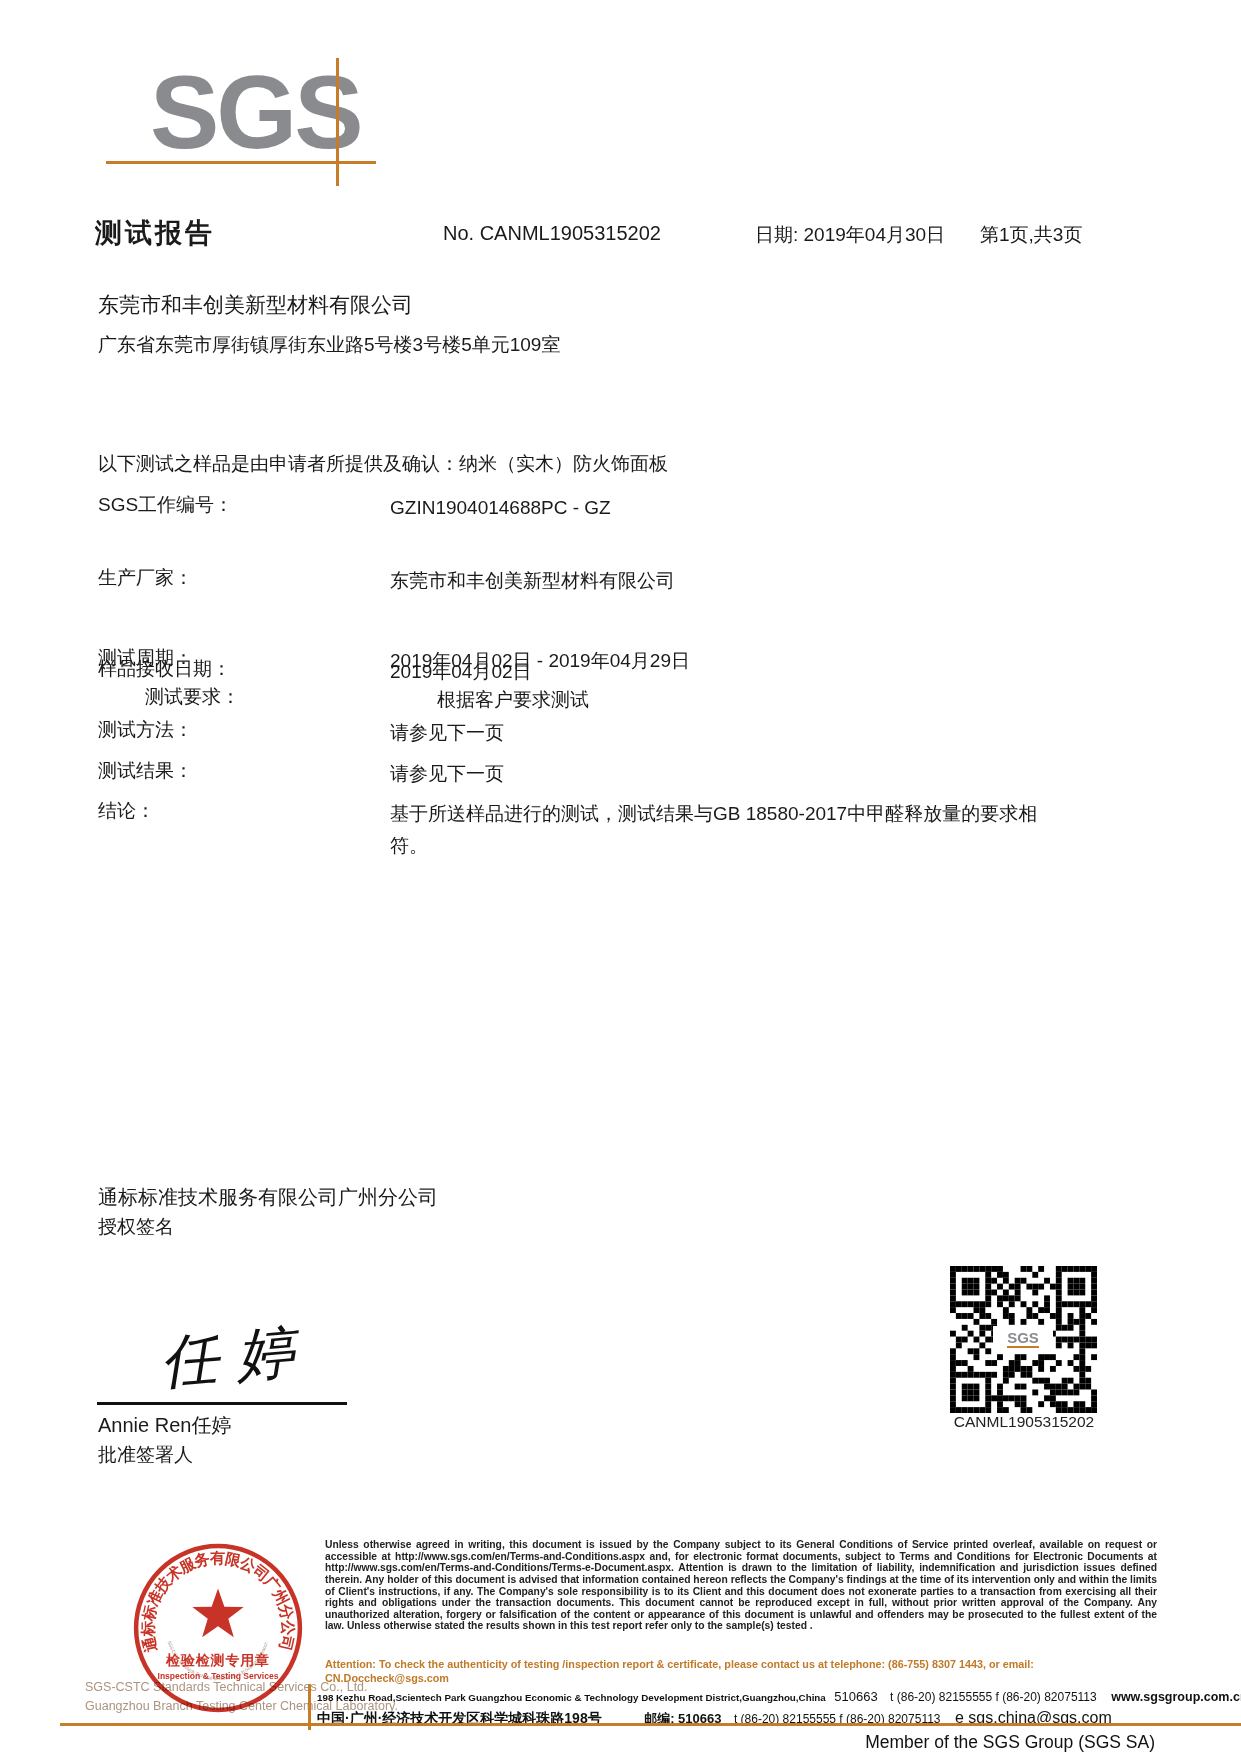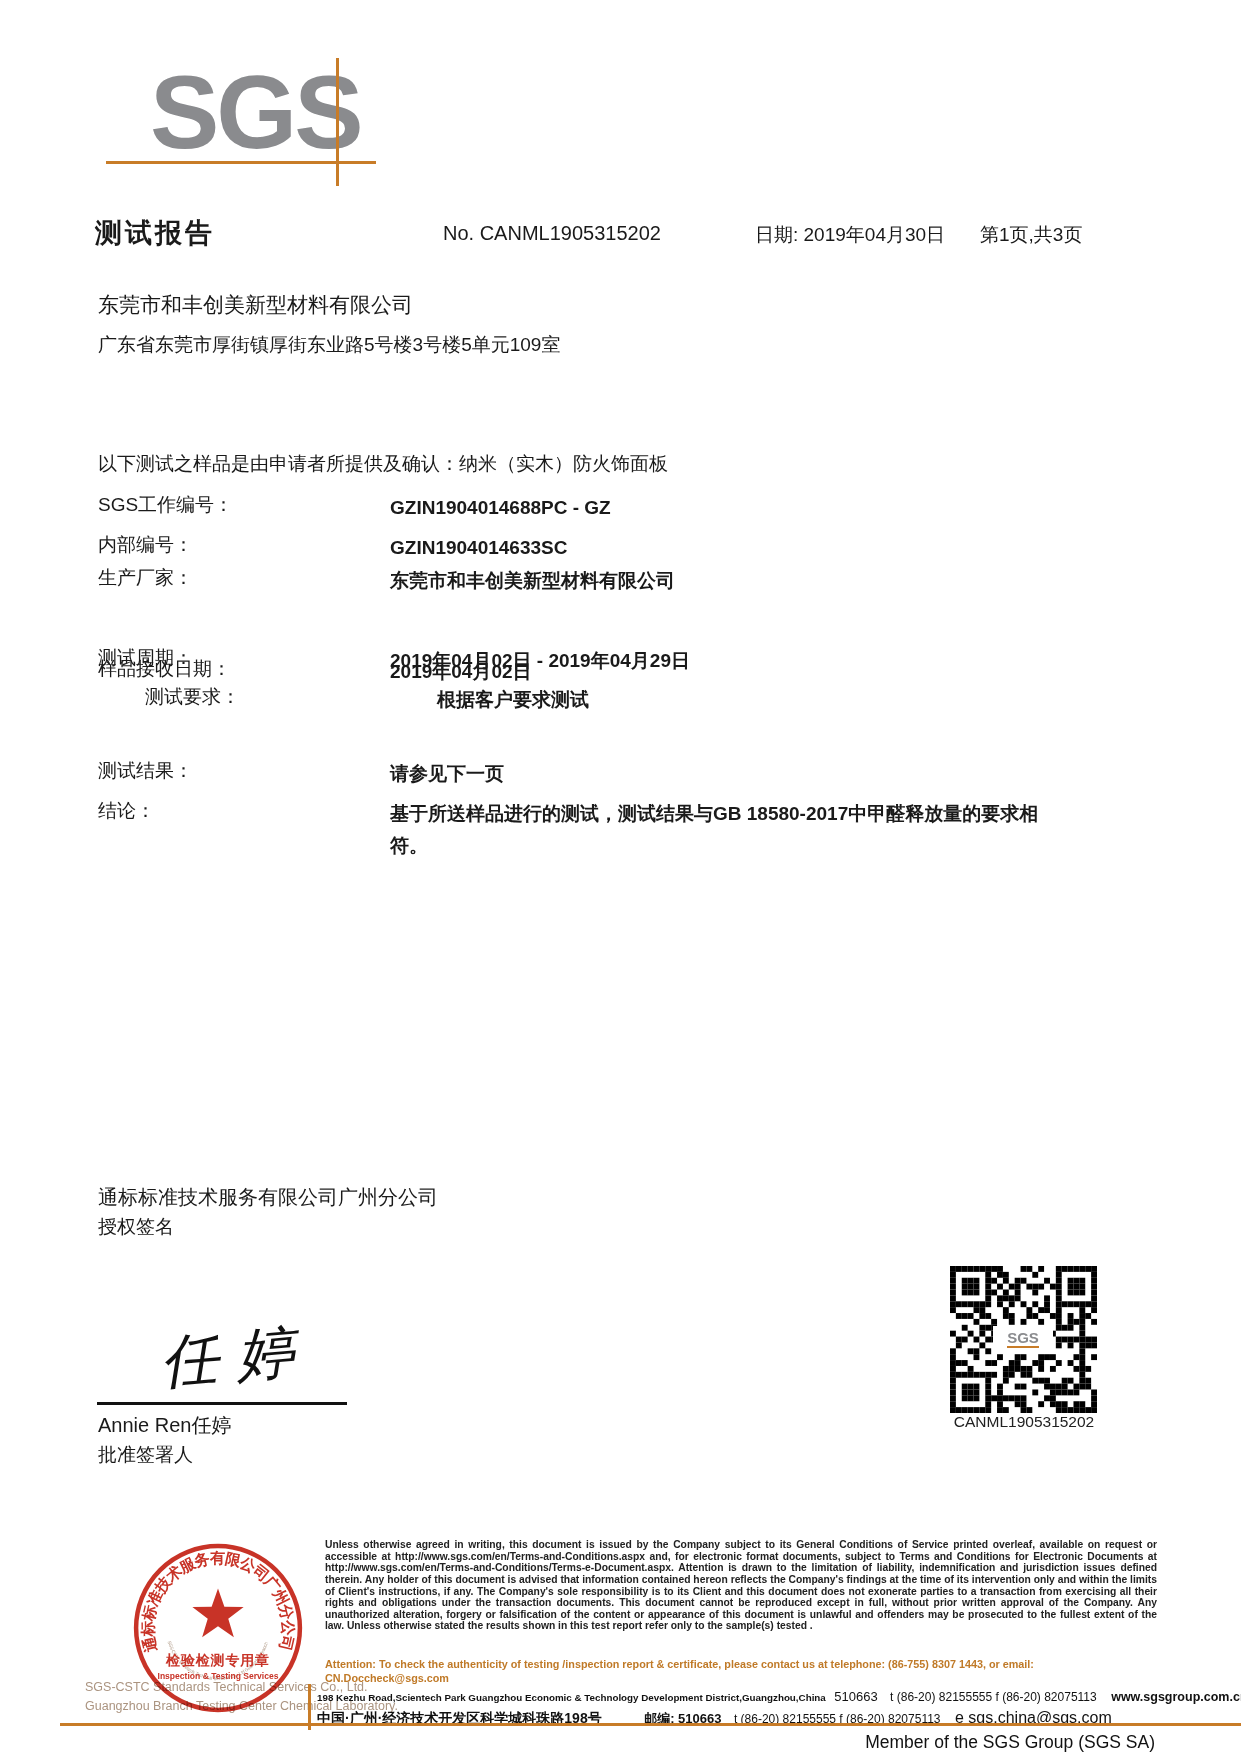--- a/index.html
+++ b/index.html
@@ -23,21 +23,21 @@
 
   
   .applicant-name    { position:absolute; left:98px; top:291px; font-size:21px; }
   .applicant-address { position:absolute; left:98px; top:332px; font-size:19px; }
 
   .sample-statement  { position:absolute; left:98px; top:451px; font-size:19px; }
 
   
   .frow   { position:absolute; left:98px; width:1080px; font-size:19px; }
   .flabel { display:inline-block; width:292px; vertical-align:top; }
-  .fvalue { display:inline-block; width:680px; vertical-align:top; line-height:1.7;font-weight:bold; }
+  .fvalue { display:inline-block; width:680px; vertical-align:top; line-height:1.7; }
   .f0 { top:492px; } .f1 { top:532px; } .f2 { top:565px; }
   .f3 { top:612px;margin-top:44px; } .f4 { top:645px; } .f5 { top:684px;margin-left:47px; }
   .f6 { top:717px; } .f7 { top:758px; } .f8 { top:798px; }
 
   
   .signing-company { position:absolute; left:98px; top:1184px; font-size:20px; }
   .authorized      { position:absolute; left:98px; top:1214px; font-size:19px; }
   .signature       { position:absolute; left:160px; top:1318px; font-size:58px; font-style:italic;
                      font-family:"DejaVu Serif", serif; letter-spacing:18px; transform:rotate(-5deg); color:#111; }
   .sig-line        { position:absolute; left:97px; top:1402px; width:250px; height:3px; background:#111; }
@@ -93,34 +93,34 @@
   <div class="page-info">第1页,共3页</div>
 
   <div class="applicant-name">东莞市和丰创美新型材料有限公司</div>
   <div class="applicant-address">广东省东莞市厚街镇厚街东业路5号楼3号楼5单元109室</div>
 
   <div class="sample-statement">以下测试之样品是由申请者所提供及确认：纳米（实木）防火饰面板</div>
 
   <div class="frow f0">
     <span class="flabel">SGS工作编号：</span><span class="fvalue">GZIN1904014688PC - GZ</span>
   </div>
-  <div class="frow f1">
-    <span class="flabel">内部编号：</span><span class="fvalue">GZIN1904014633SC</span>
-  </div>
   <div class="frow f2">
     <span class="flabel">生产厂家：</span><span class="fvalue">东莞市和丰创美新型材料有限公司</span>
   </div>
   <div class="frow f3">
     <span class="flabel">样品接收日期：</span><span class="fvalue">2019年04月02日</span>
   </div>
   <div class="frow f4">
     <span class="flabel">测试周期：</span><span class="fvalue">2019年04月02日 - 2019年04月29日</span>
   </div>
   <div class="frow f5">
     <span class="flabel">测试要求：</span><span class="fvalue">根据客户要求测试</span>
+  </div>
+  <div class="frow f6">
+    <span class="flabel">测试方法：</span><span class="fvalue">请参见下一页</span>
   </div>
   <div class="frow f7">
     <span class="flabel">测试结果：</span><span class="fvalue">请参见下一页</span>
   </div>
   <div class="frow f8">
     <span class="flabel">结论：</span><span class="fvalue">基于所送样品进行的测试，测试结果与GB 18580-2017中甲醛释放量的要求相符。</span>
   </div>
 
   <div class="signing-company">通标标准技术服务有限公司广州分公司</div>
   <div class="authorized">授权签名</div>

